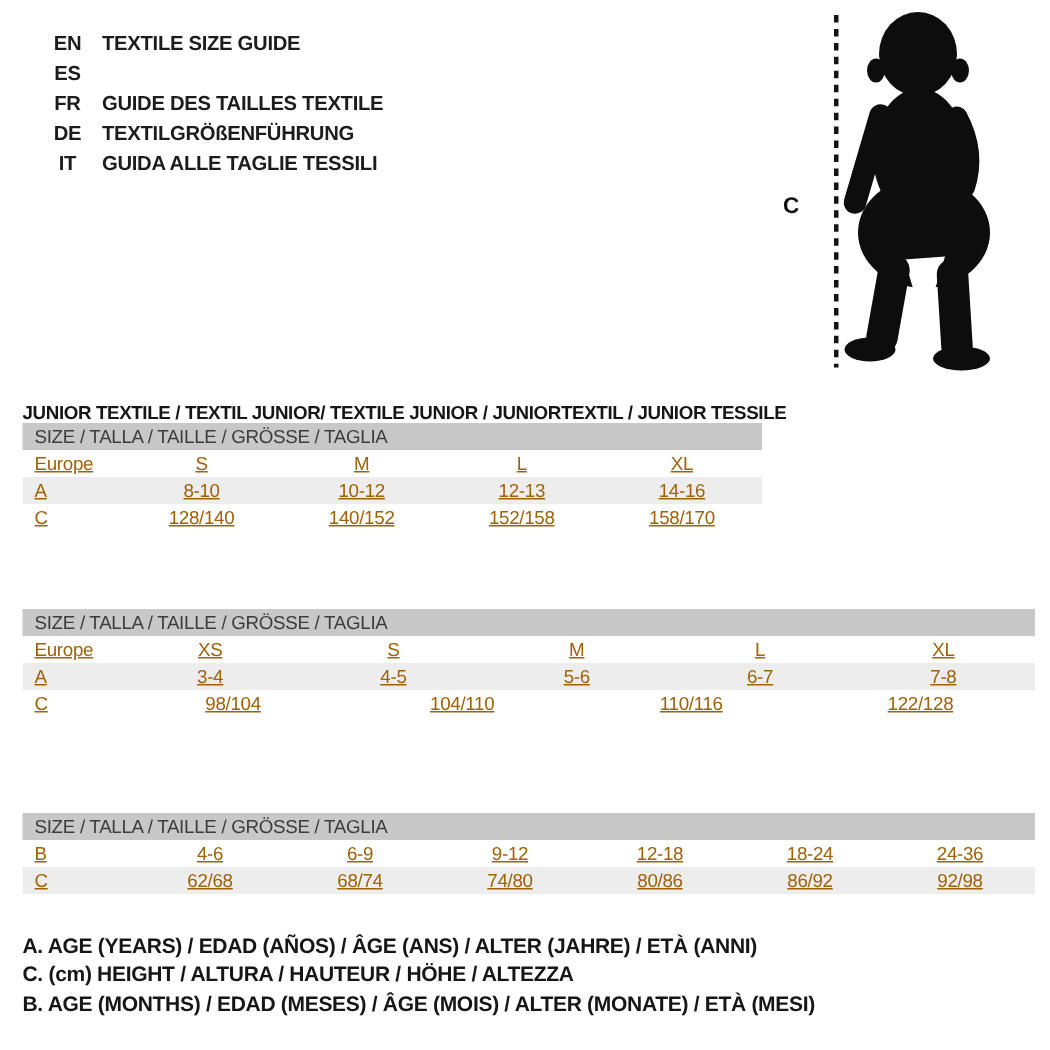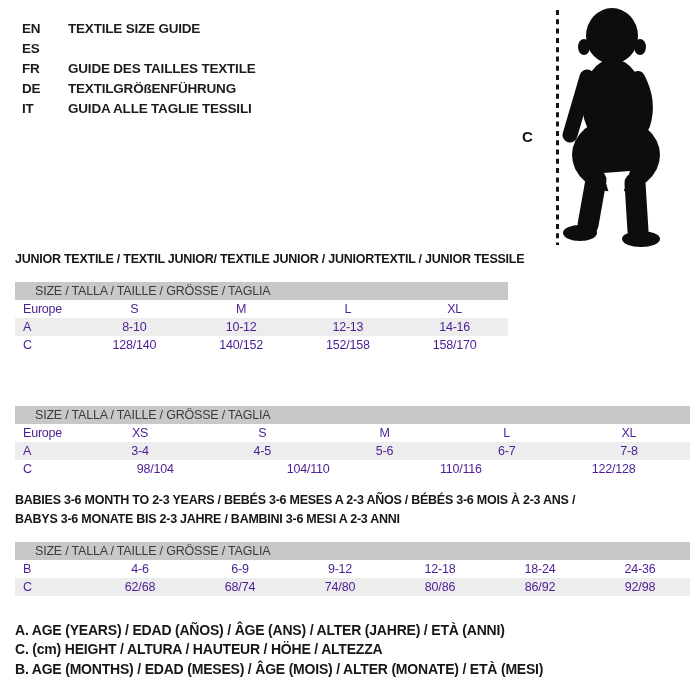--- a/index.html
+++ b/index.html
@@ -1,39 +1,39 @@
 <!DOCTYPE html>
 <html style="--ink: #1c1c1c; --table-bar-bg: #c8c8c8; --row-alt-bg: #ededed; --silhouette-ink: #0d0d0d;"><head>
 <meta charset="utf-8">
 <style>
   html,body{margin:0;padding:0;background:#fff;}
   .page{
     position:relative;width:700px;height:700px;background:#ffffff;overflow:hidden;
     font-family:"Liberation Sans", sans-serif;color:var(--ink,#1c1c1c);
   }
   
-  .lang-list{position:absolute;left:22px;top:19px;margin:0;padding:0;list-style:none;}
+  .lang-list{position:absolute;left:22px;top:19px;margin:0;padding:0;list-style:none;text-align:center;}
   .lang-list li{display:flex;height:20px;line-height:20px;font-size:13.5px;font-weight:700;letter-spacing:-0.2px;}
   .lang-list .code{width:46px;}
   
   .figure-svg{position:absolute;left:519px;top:5px;}
   .figure-svg text{font-family:"Liberation Sans",sans-serif;font-weight:700;font-size:15px;fill:#111;}
   
   .section-title{position:absolute;left:15px;font-size:12.5px;font-weight:700;letter-spacing:-0.25px;color:#161616;white-space:nowrap;}
-  .title-junior{top:252px;}
+  .title-junior{top:268px;}
   .title-children{top:372px;}
   .title-babies{top:491px;line-height:19px;}
   .sub-a{font-size:9px;vertical-align:-3px;font-weight:700;}
   
   .size-table{position:absolute;left:15px;font-size:12.5px;letter-spacing:-0.2px;}
   .t1{top:282px;width:493px;}
   .t2{top:406px;width:675px;}
   .t3{top:542px;width:675px;}
-  .table-bar{height:18px;line-height:18px;background:var(--table-bar-bg,#c8c8c8);color:#3c3c3c;padding-left:20px;box-sizing:border-box;}
-  .table-row{display:flex;height:18px;line-height:18px;color:#4c1d95;}
+  .table-bar{height:18px;line-height:18px;background:var(--table-bar-bg,#c8c8c8);color:#3c3c3c;padding-left:8px;box-sizing:border-box;}
+  .table-row{display:flex;height:18px;line-height:18px;color:#a16207;text-decoration:underline;}
   .table-row.shaded{background:var(--row-alt-bg,#ededed);}
   .cell-label{padding-left:8px;box-sizing:border-box;}
   .t1 .cell-label{width:66px;}
   .t2 .cell-label{width:64px;}
   .t3 .cell-label{width:75px;}
   .cell-value{flex:1;text-align:center;}
   
   .footnotes{position:absolute;left:15px;top:621px;font-size:14px;font-weight:700;letter-spacing:-0.2px;line-height:19.3px;color:#161616;}
 </style>
 </head>
@@ -128,24 +128,20 @@
       </div>
       <div class="table-row">
         <div class="cell-label">C</div>
         <div class="cell-value">98/104</div>
         <div class="cell-value">104/110</div>
         <div class="cell-value">110/116</div>
         <div class="cell-value">122/128</div>
       </div>
     </div>
 
-  <div class="section-title title-babies">
-    <div>BABIES 3-6 MONTH TO 2-3 YEARS / BEBÉS 3-6 MESES A 2-3 AÑOS / BÉBÉS 3-6 MOIS À 2-3 ANS /</div>
-    <div>BABYS 3-6 MONATE BIS 2-3 JAHRE / BAMBINI 3-6 MESI A 2-3 ANNI</div>
-  </div>
   <div class="size-table t3">
       <div class="table-bar">SIZE / TALLA / TAILLE / GRÖSSE / TAGLIA</div>
       <div class="table-row">
         <div class="cell-label">B</div>
         <div class="cell-value">4-6</div>
         <div class="cell-value">6-9</div>
         <div class="cell-value">9-12</div>
         <div class="cell-value">12-18</div>
         <div class="cell-value">18-24</div>
         <div class="cell-value">24-36</div>

